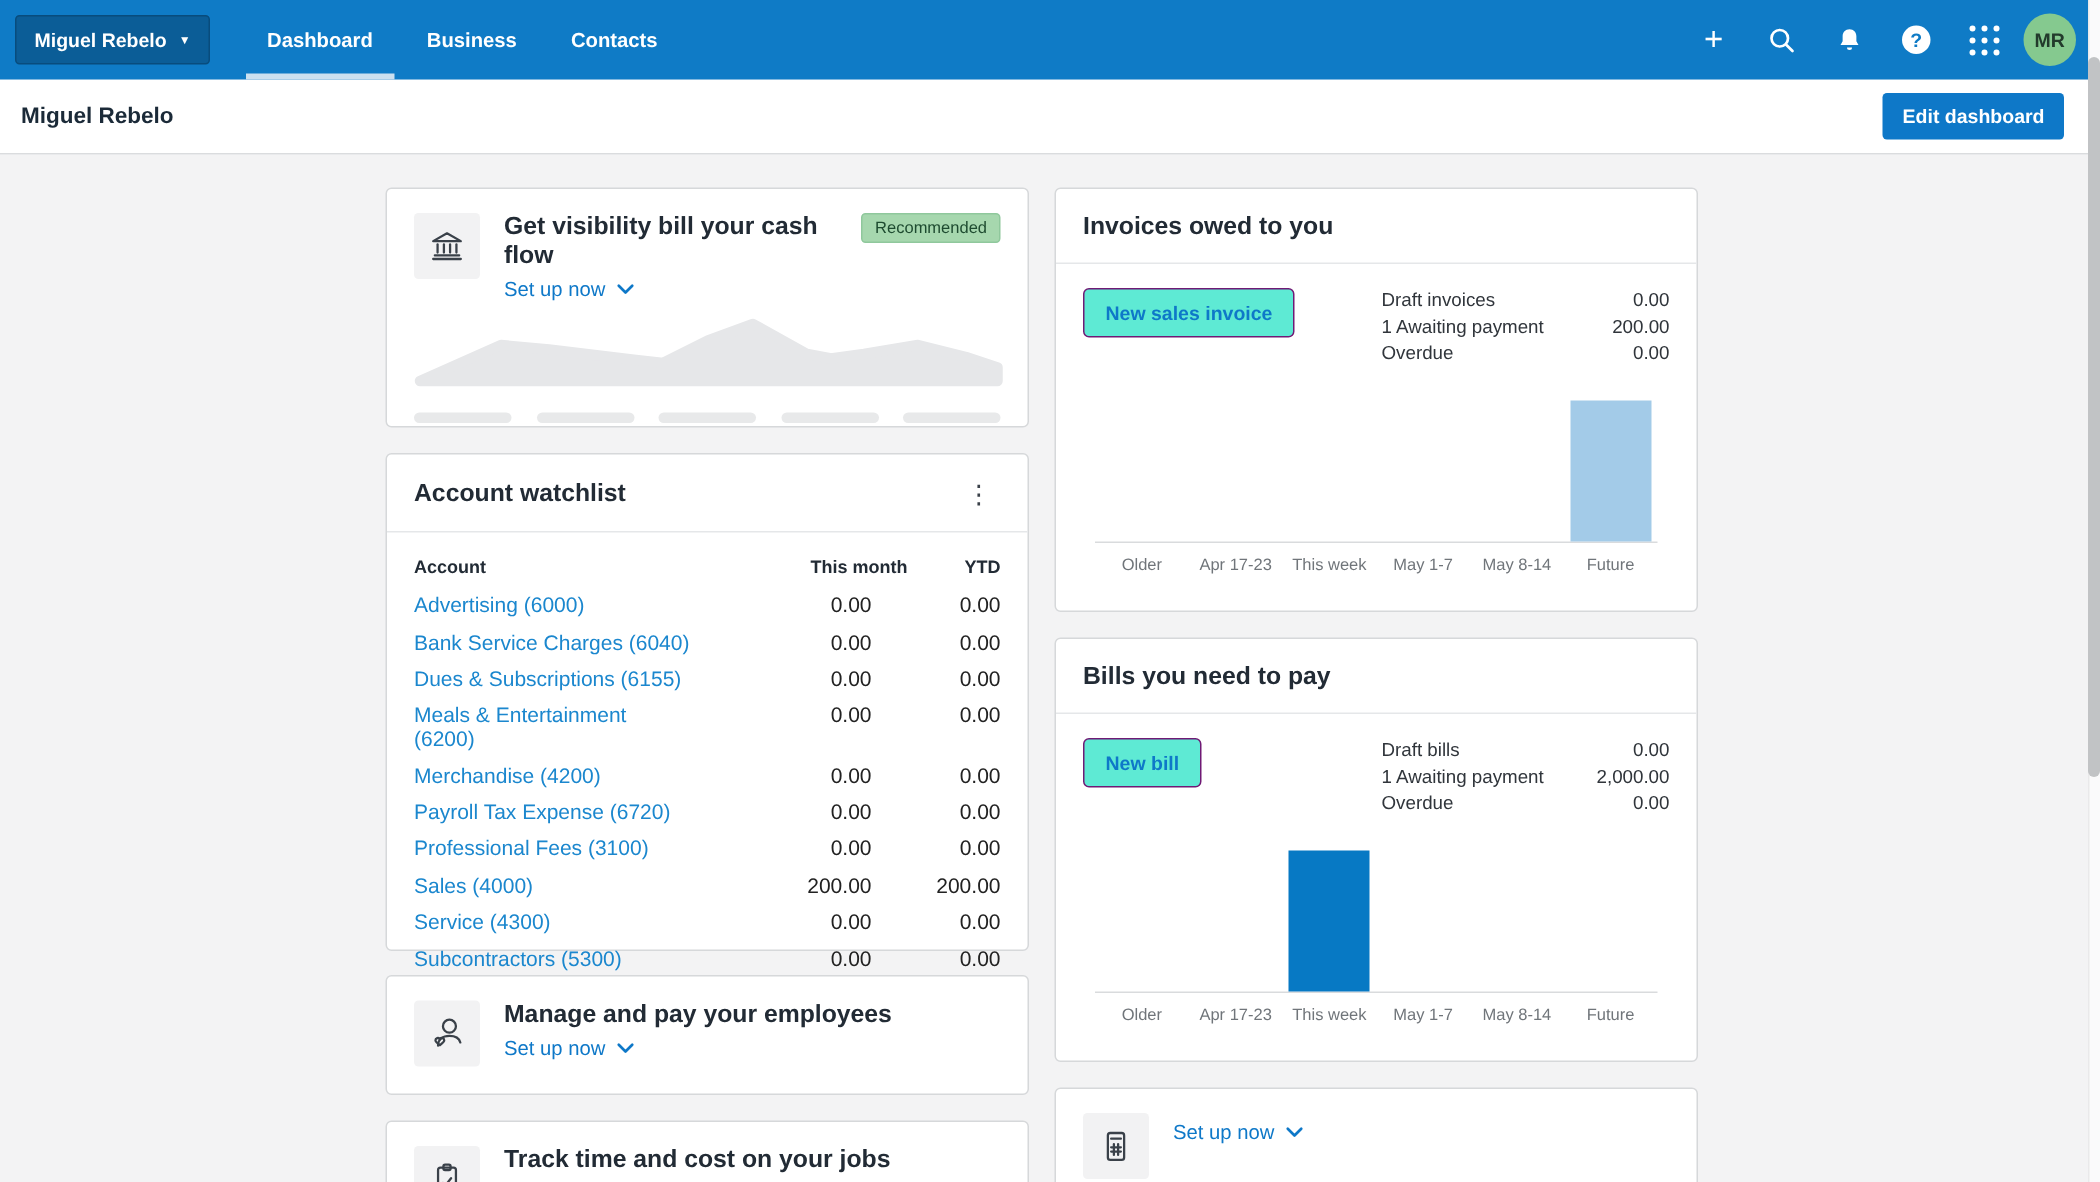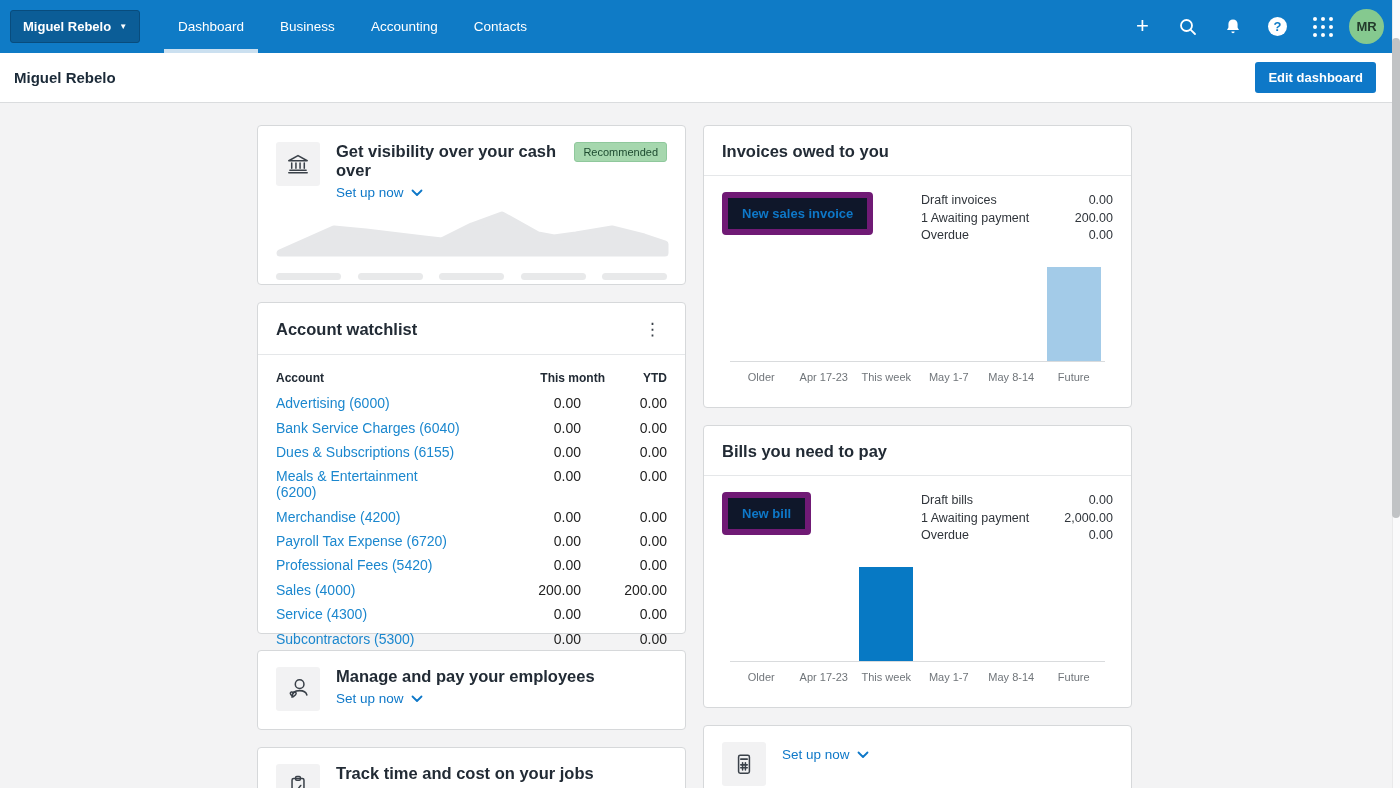--- a/index.html
+++ b/index.html
@@ -18,21 +18,21 @@
   .org-btn {
     align-self: center;
     background: #0B5D97; border: 1px solid #084C7D; border-radius: 3px;
     color: #fff; font-size: 13px; font-weight: bold;
     padding: 8px 12px; margin-right: 20px;
     display: flex; align-items: center; gap: 8px; cursor: pointer;
   }
   .org-caret { font-size: 8px; line-height: 1; }
   .nav-tabs { display: flex; align-items: stretch; }
   .nav-tab {
-    color: #fff; font-size: 13.5px; font-weight: normal;
+    color: #fff; font-size: 13.5px; font-weight: bold;
     display: flex; align-items: center;
     padding: 0 18px; position: relative; cursor: pointer;
   }
   .nav-tab.active::after {
     content: ""; position: absolute; left: 4px; right: 4px; bottom: 0;
     height: 4px; background: #CBE0F0;
   }
   .nav-right { margin-left: auto; display: flex; align-items: center; gap: 8px; padding-right: 16px; }
   .nav-icon-btn {
     width: 37px; height: 37px; display: flex; align-items: center; justify-content: center;
@@ -101,21 +101,21 @@
   .wl-row { display: flex; font-size: 14px; padding: 4.2px 0; gap: 24px; }
   .wl-account { flex: 1; }
   .link { color: #1B87CE; cursor: pointer; }
   .wl-val { width: 96px; text-align: right; color: #222; }
   .wl-val.ytd { width: 62px; }
   .wl-head .wl-account { color: #222B35; }
   
   .card-body { padding: 16px 18px 18px; }
   .body-top { display: flex; align-items: flex-start; }
   .outline-btn {
-    background: #0f172a; border: 6px solid #701a75; border-radius: 4px;
+    background: #5eead4; border: 1px solid #701a75; border-radius: 4px;
     color: #0E78C8; font-family: inherit; font-size: 13px; font-weight: bold;
     padding: 8px 14px; cursor: pointer;
   }
   .stats-block { margin-left: auto; width: 192px; font-size: 12.5px; color: #30353B; }
   .stat-row { display: flex; justify-content: space-between; line-height: 17.5px; }
   
   .chart { margin-top: 22px; }
   .chart-bars {
     height: 95px; display: flex; align-items: flex-end;
     border-bottom: 1px solid #D9DBDD; margin: 0 8px;
@@ -144,23 +144,20 @@
   <div class="org-btn">
     <span>Miguel Rebelo</span>
     <span class="org-caret">▼</span>
   </div>
   <div class="nav-tabs">
     <div class="nav-tab active">
         <span>Dashboard</span>
       </div>
     <div class="nav-tab">
         <span>Business</span>
-      </div>
-    <div class="nav-tab">
-        <span>Accounting</span>
       </div>
     <div class="nav-tab">
         <span>Contacts</span>
       </div>
   </div>
   <div class="nav-right">
     <div class="nav-icon-btn">
         <span class="plus-glyph">+</span>
       </div>
     <div class="nav-icon-btn">
@@ -214,21 +211,21 @@
             <line class="oi" x1="6.2" y1="11" x2="6.2" y2="16"></line>
             <line class="oi" x1="10.1" y1="11" x2="10.1" y2="16"></line>
             <line class="oi" x1="13.9" y1="11" x2="13.9" y2="16"></line>
             <line class="oi" x1="17.8" y1="11" x2="17.8" y2="16"></line>
             <line class="oi" x1="4.5" y1="17.8" x2="19.5" y2="17.8"></line>
             <line class="oi" x1="3.5" y1="20" x2="20.5" y2="20"></line>
           </svg>
         </div>
         <div class="setup-text">
           <div style="display:flex;align-items:flex-start;">
-            <span class="setup-title">Get visibility over your cash over</span>
+            <span class="setup-title">Get visibility bill your cash flow</span>
             <span class="badge">Recommended</span>
           </div>
           <span class="setup-link">
             <span>Set up now</span>
             <svg width="12" height="8" viewBox="0 0 12 8">
               <path d="M1.5 1.5 L6 6 L10.5 1.5" stroke="#0E78C8" stroke-width="1.8" fill="none" stroke-linecap="round" stroke-linejoin="round"></path>
             </svg>
           </span>
         </div>
       </div>
@@ -282,21 +279,21 @@
               <span class="wl-account link">Merchandise (4200)</span>
               <span class="wl-val">0.00</span>
               <span class="wl-val ytd">0.00</span>
             </div>
             <div class="wl-row">
               <span class="wl-account link">Payroll Tax Expense (6720)</span>
               <span class="wl-val">0.00</span>
               <span class="wl-val ytd">0.00</span>
             </div>
             <div class="wl-row">
-              <span class="wl-account link">Professional Fees (5420)</span>
+              <span class="wl-account link">Professional Fees (3100)</span>
               <span class="wl-val">0.00</span>
               <span class="wl-val ytd">0.00</span>
             </div>
             <div class="wl-row">
               <span class="wl-account link">Sales (4000)</span>
               <span class="wl-val">200.00</span>
               <span class="wl-val ytd">200.00</span>
             </div>
             <div class="wl-row">
               <span class="wl-account link">Service (4300)</span>

